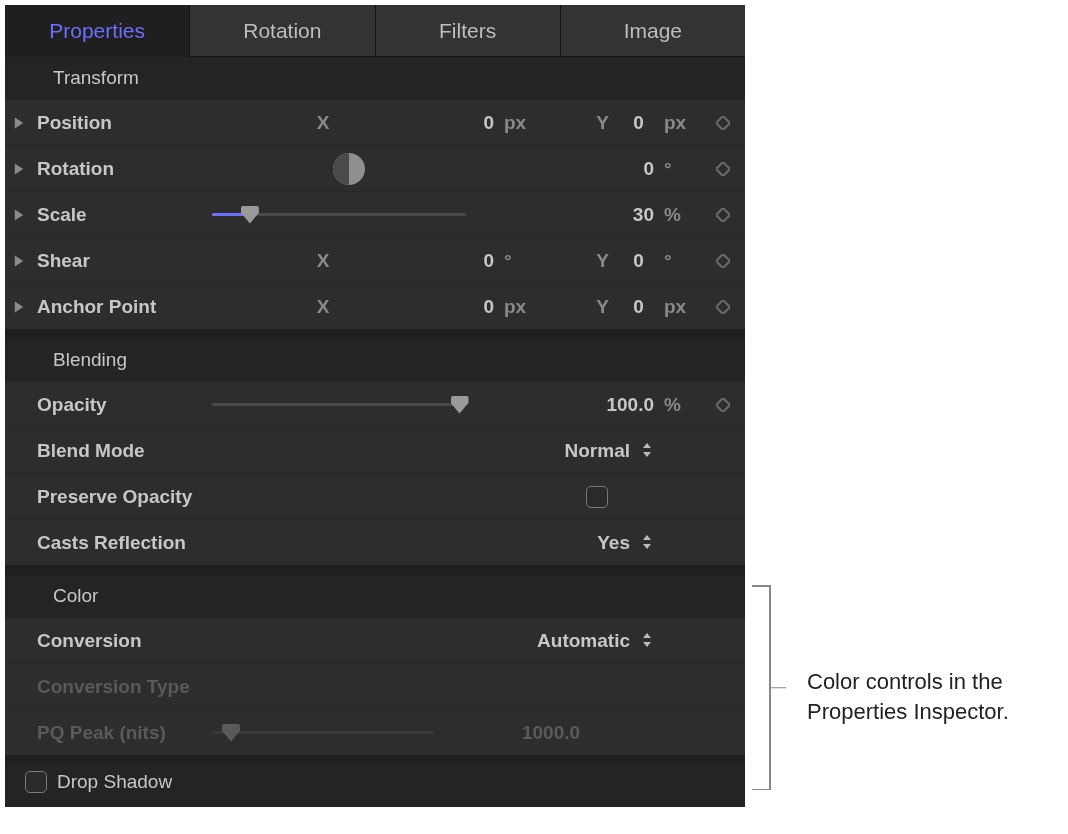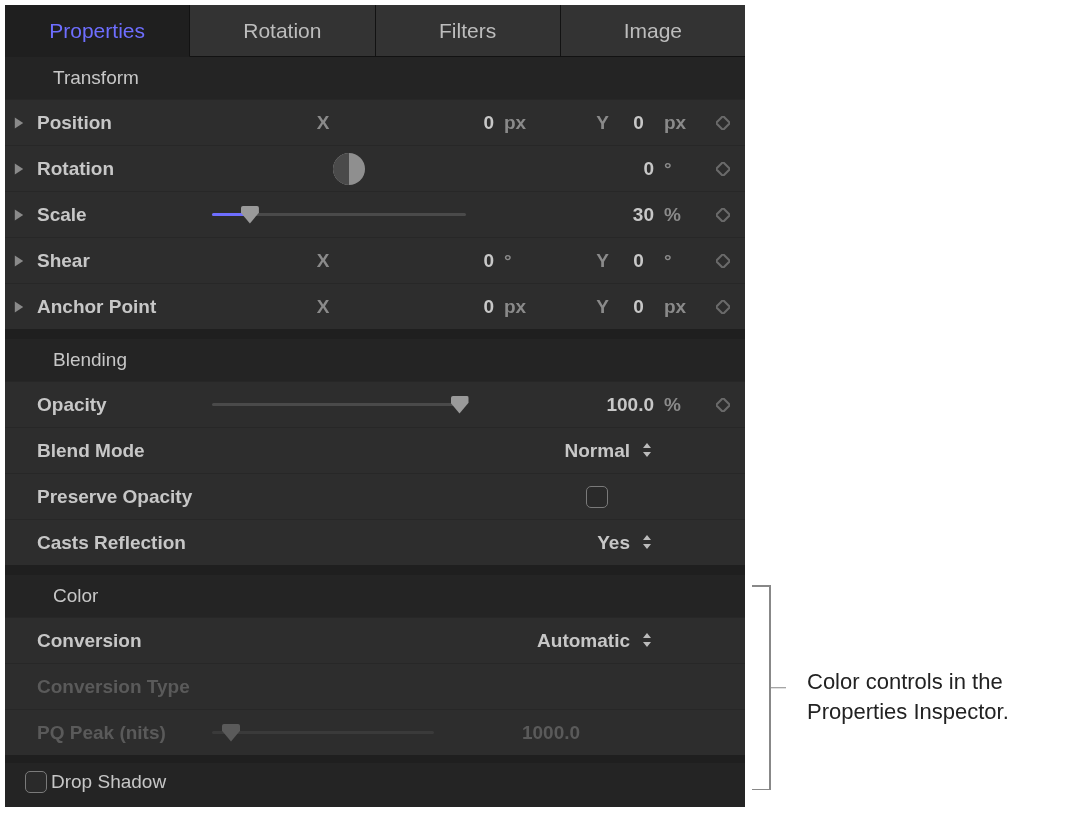--- a/index.html
+++ b/index.html
@@ -169,21 +169,21 @@
   .checkbox {
     width:22px; height:22px;
     border:1.5px solid #7a7a7a;
     border-radius:5px;
     background:#2a2a2a;
   }
 
   .footer-row{
     display:flex;
     align-items:center;
-    gap:4px;
+    gap:10px;
     height:46px;
     padding-left:20px;
     background: var(--panel-bg);
     border-top:8px solid var(--panel-bg2);
   }
 
   
   .callout{
     position:absolute;
     left:787px;

